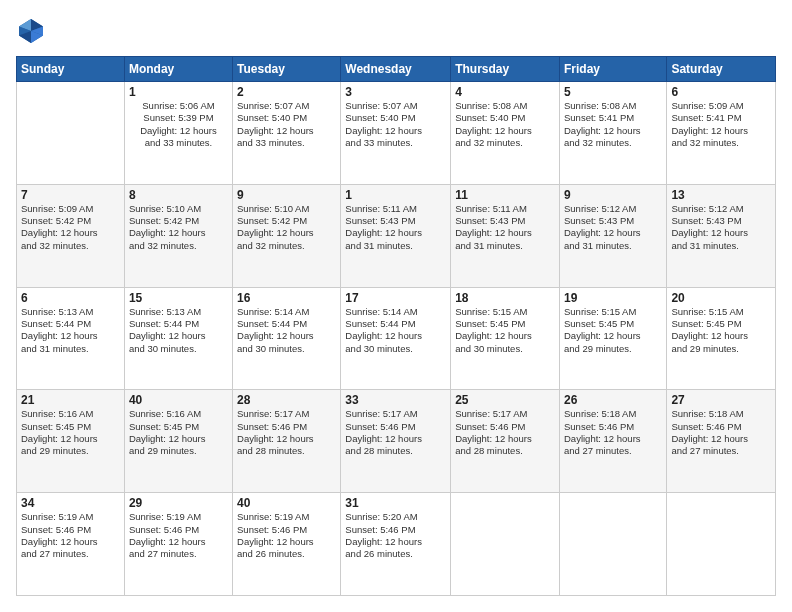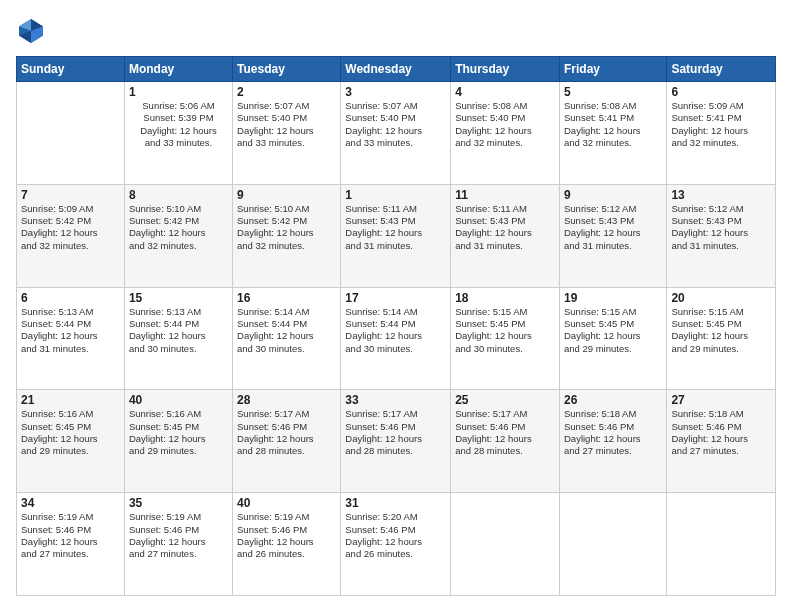--- a/index.html
+++ b/index.html
@@ -324,21 +324,21 @@
         </tr>
         <tr>
           <td>
             <span class="day-num">34</span>
             <div class="cell-info" style="white-space: pre-line;">Sunrise: 5:19 AM
 Sunset: 5:46 PM
 Daylight: 12 hours
 and 27 minutes.</div>
           </td>
           <td>
-            <span class="day-num">35</span>
+            <span class="day-num">29</span>
             <div class="cell-info" style="white-space: pre-line;">Sunrise: 5:19 AM
 Sunset: 5:46 PM
 Daylight: 12 hours
 and 27 minutes.</div>
           </td>
           <td>
             <span class="day-num">40</span>
             <div class="cell-info" style="white-space: pre-line;">Sunrise: 5:19 AM
 Sunset: 5:46 PM
 Daylight: 12 hours

